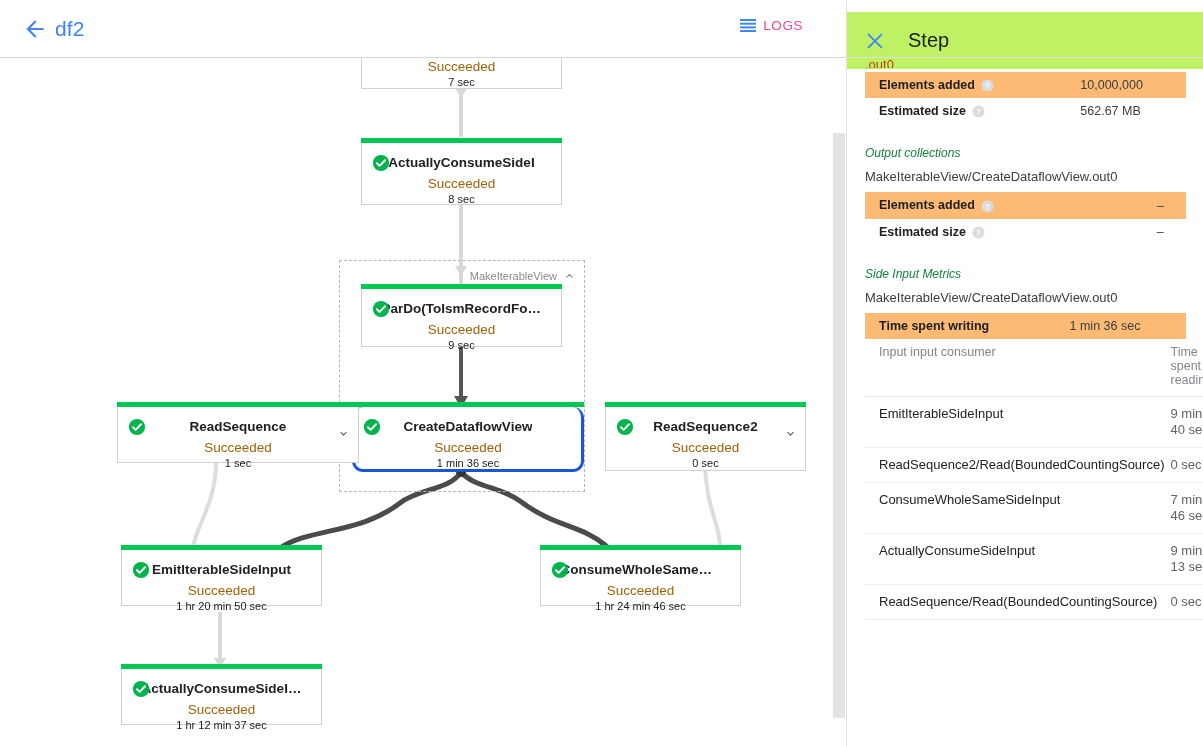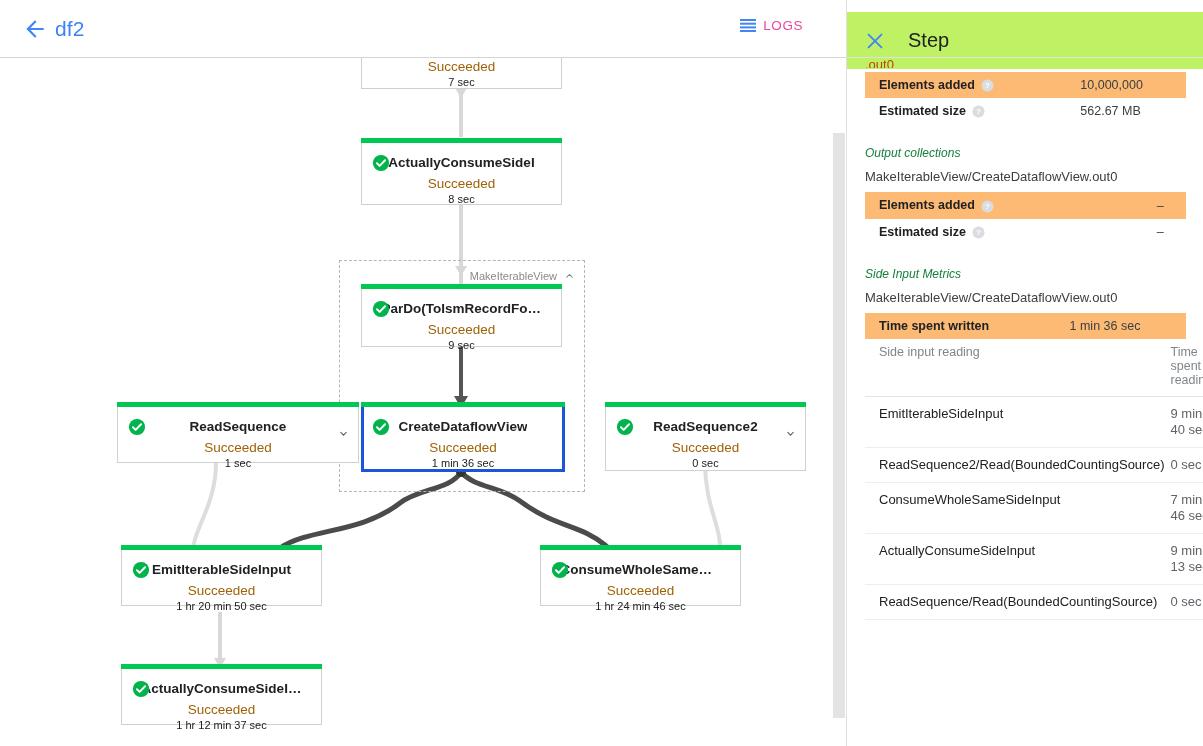--- a/index.html
+++ b/index.html
@@ -334,21 +334,21 @@
           <svg class="check-icon" viewBox="0 0 20 20">
             <circle cx="10" cy="10" r="9" fill="#00b34a"></circle>
             <path d="M5.5 10.2l3 3 6-6.2" stroke="#fff" stroke-width="2.2" fill="none" stroke-linecap="round" stroke-linejoin="round"></path>
           </svg>
           <span class="node-title">ParDo(ToIsmRecordFor…</span>
         </div>
         <div class="node-status">Succeeded</div>
         <div class="node-time">9 sec</div>
       </div>
 
-      <div class="node selected" style="left:361px; top:349px; width:204px; height:65px;">
+      <div class="node selected" style="left:352px; top:349px; width:232px; height:65px;border-radius:11px;">
         <div class="node-accent"></div>
         <div class="node-title-row">
           <svg class="check-icon" viewBox="0 0 20 20">
             <circle cx="10" cy="10" r="9" fill="#00b34a"></circle>
             <path d="M5.5 10.2l3 3 6-6.2" stroke="#fff" stroke-width="2.2" fill="none" stroke-linecap="round" stroke-linejoin="round"></path>
           </svg>
           <span class="node-title">CreateDataflowView</span>
         </div>
         <div class="node-status">Succeeded</div>
         <div class="node-time">1 min 36 sec</div>
@@ -485,31 +485,31 @@
         </tr>
       </tbody>
         </table>
 
       <div class="section-title">Side Input Metrics</div>
       <div class="section-sub">MakeIterableView/CreateDataflowView.out0</div>
 
       <table class="metric-table">
         <tbody>
             <tr class="metric-row shaded">
-          <td class="metric-label">Time spent written</td>
+          <td class="metric-label">Time spent writing</td>
           <td class="metric-value">1 min 36 sec</td>
         </tr>
       </tbody>
         </table>
 
 
       <table id="side-input-table">
         <thead>
           <tr>
-            <th>Side input reading</th>
+            <th>Input input consumer</th>
             <th>Time spent reading</th>
 
           </tr>
         </thead>
         <tbody>
           <tr>
             <td>EmitIterableSideInput</td>
             <td class="dim">9 min 40 sec</td>
 
           </tr>

